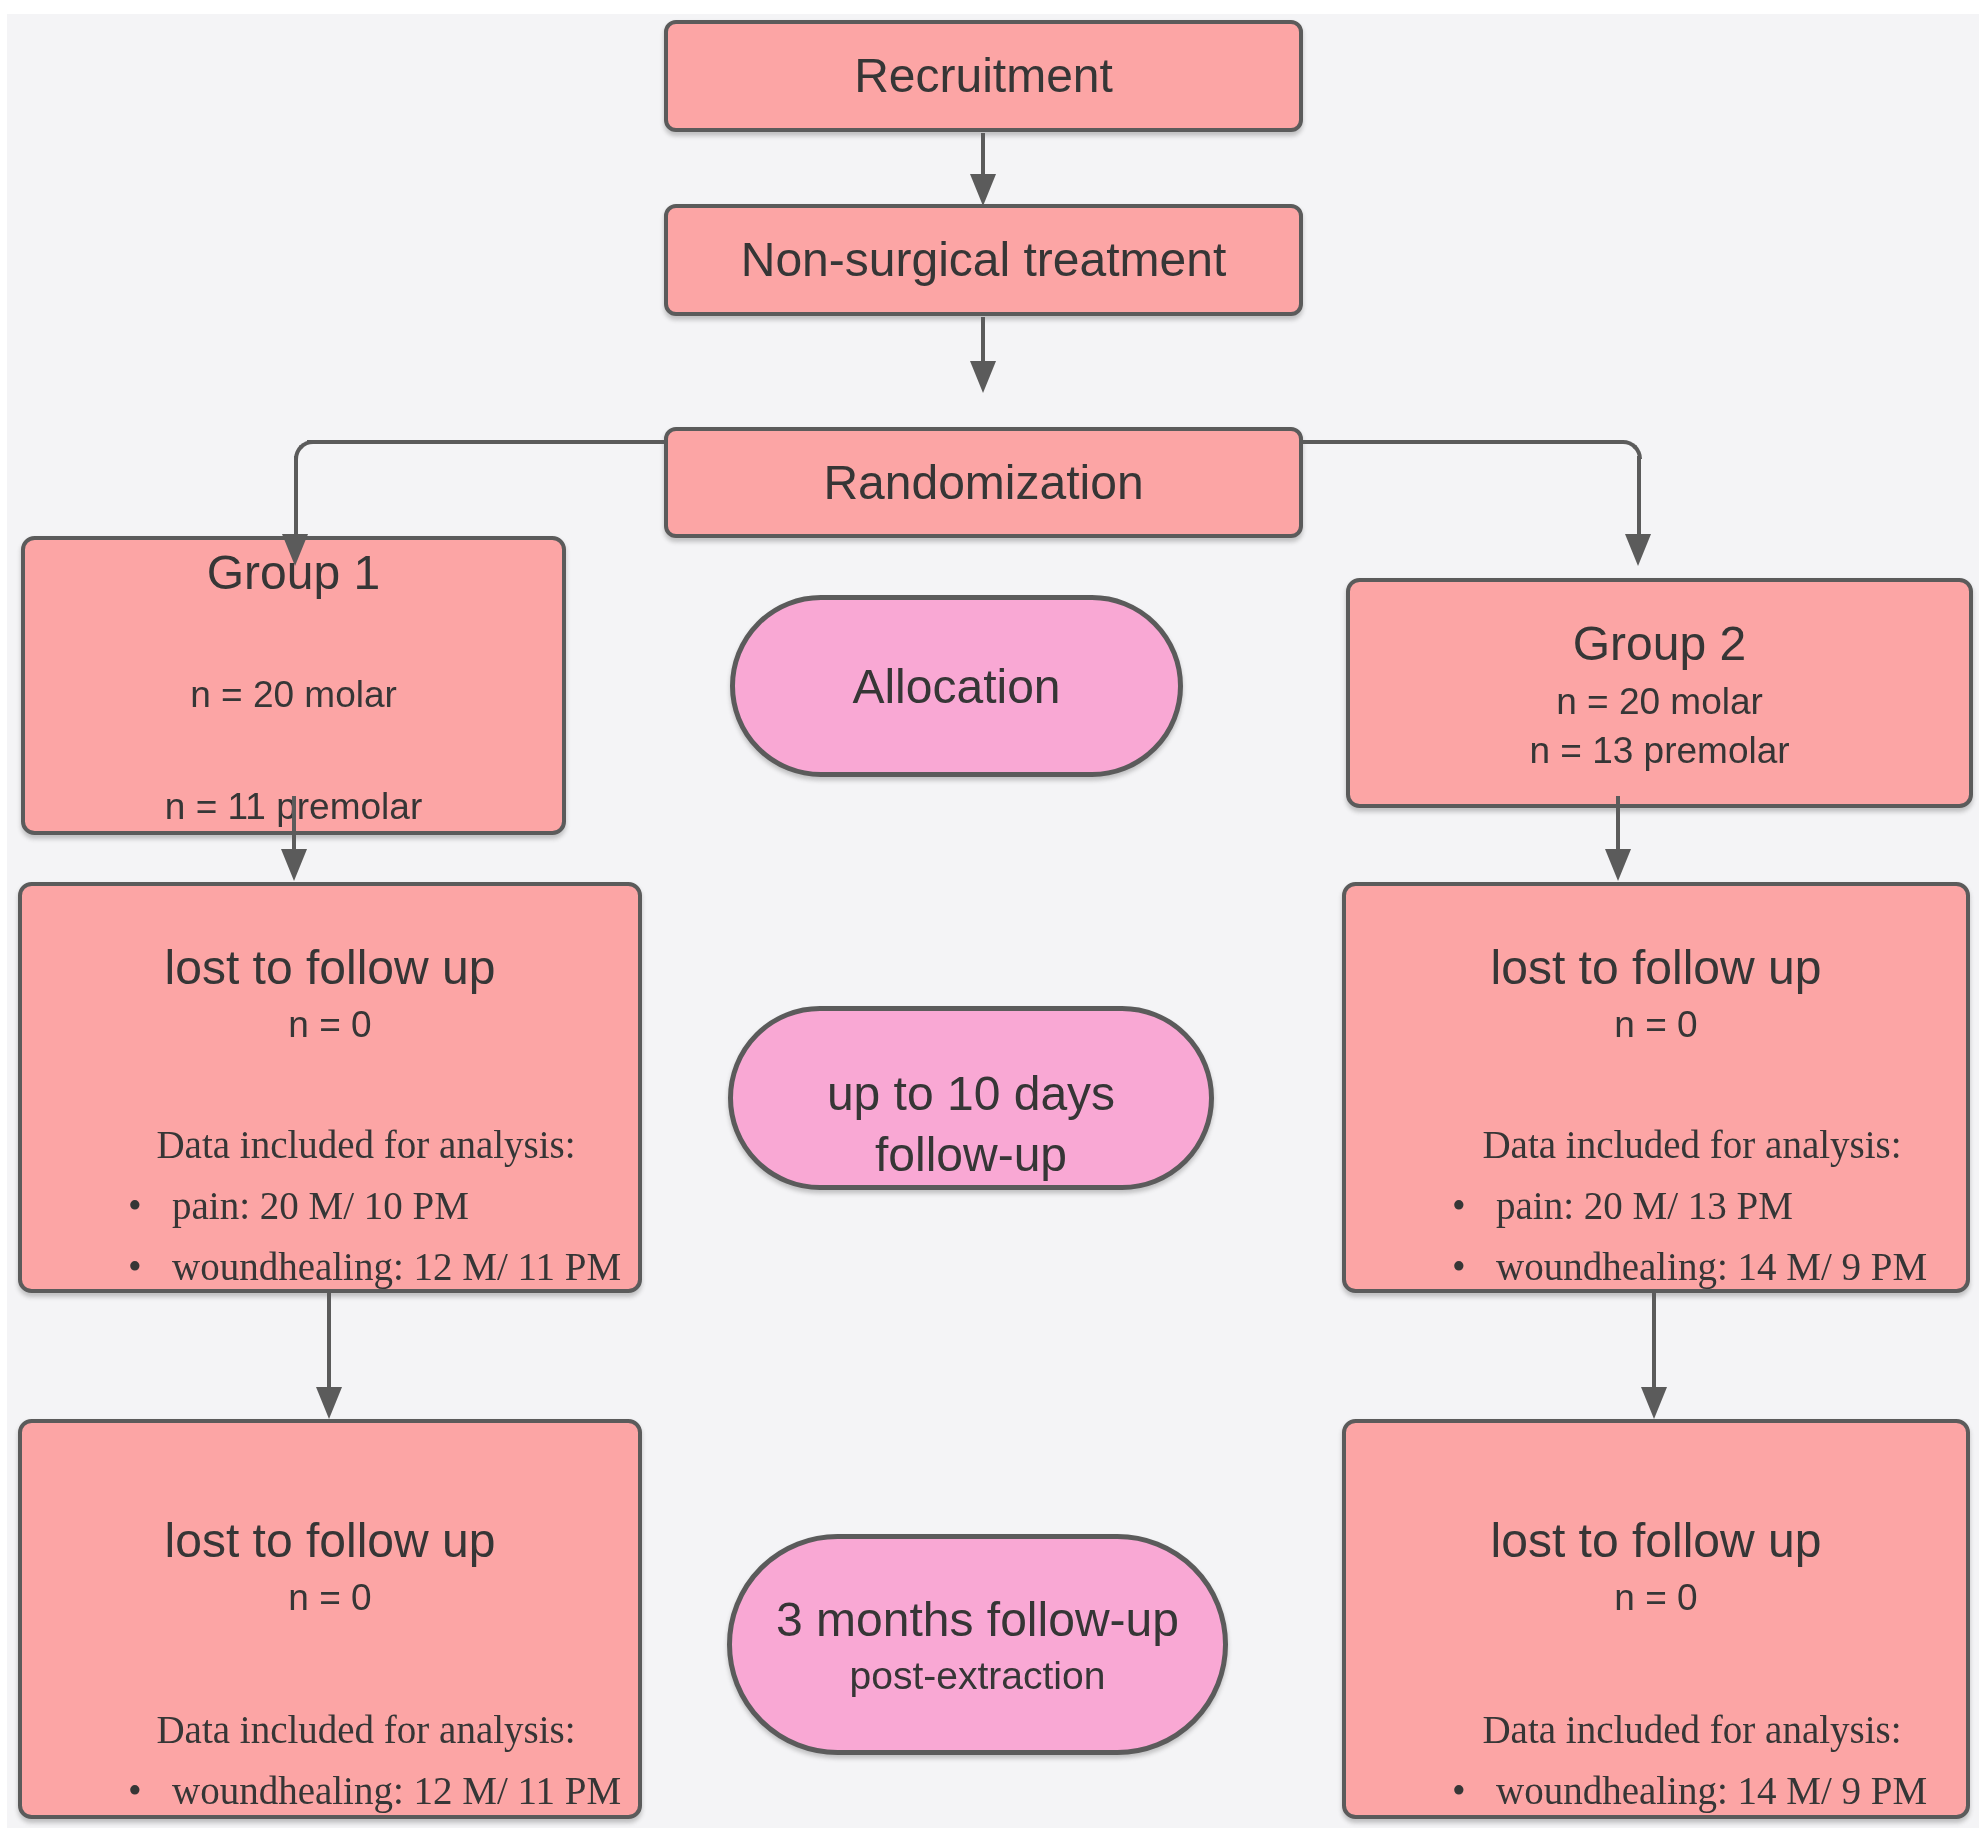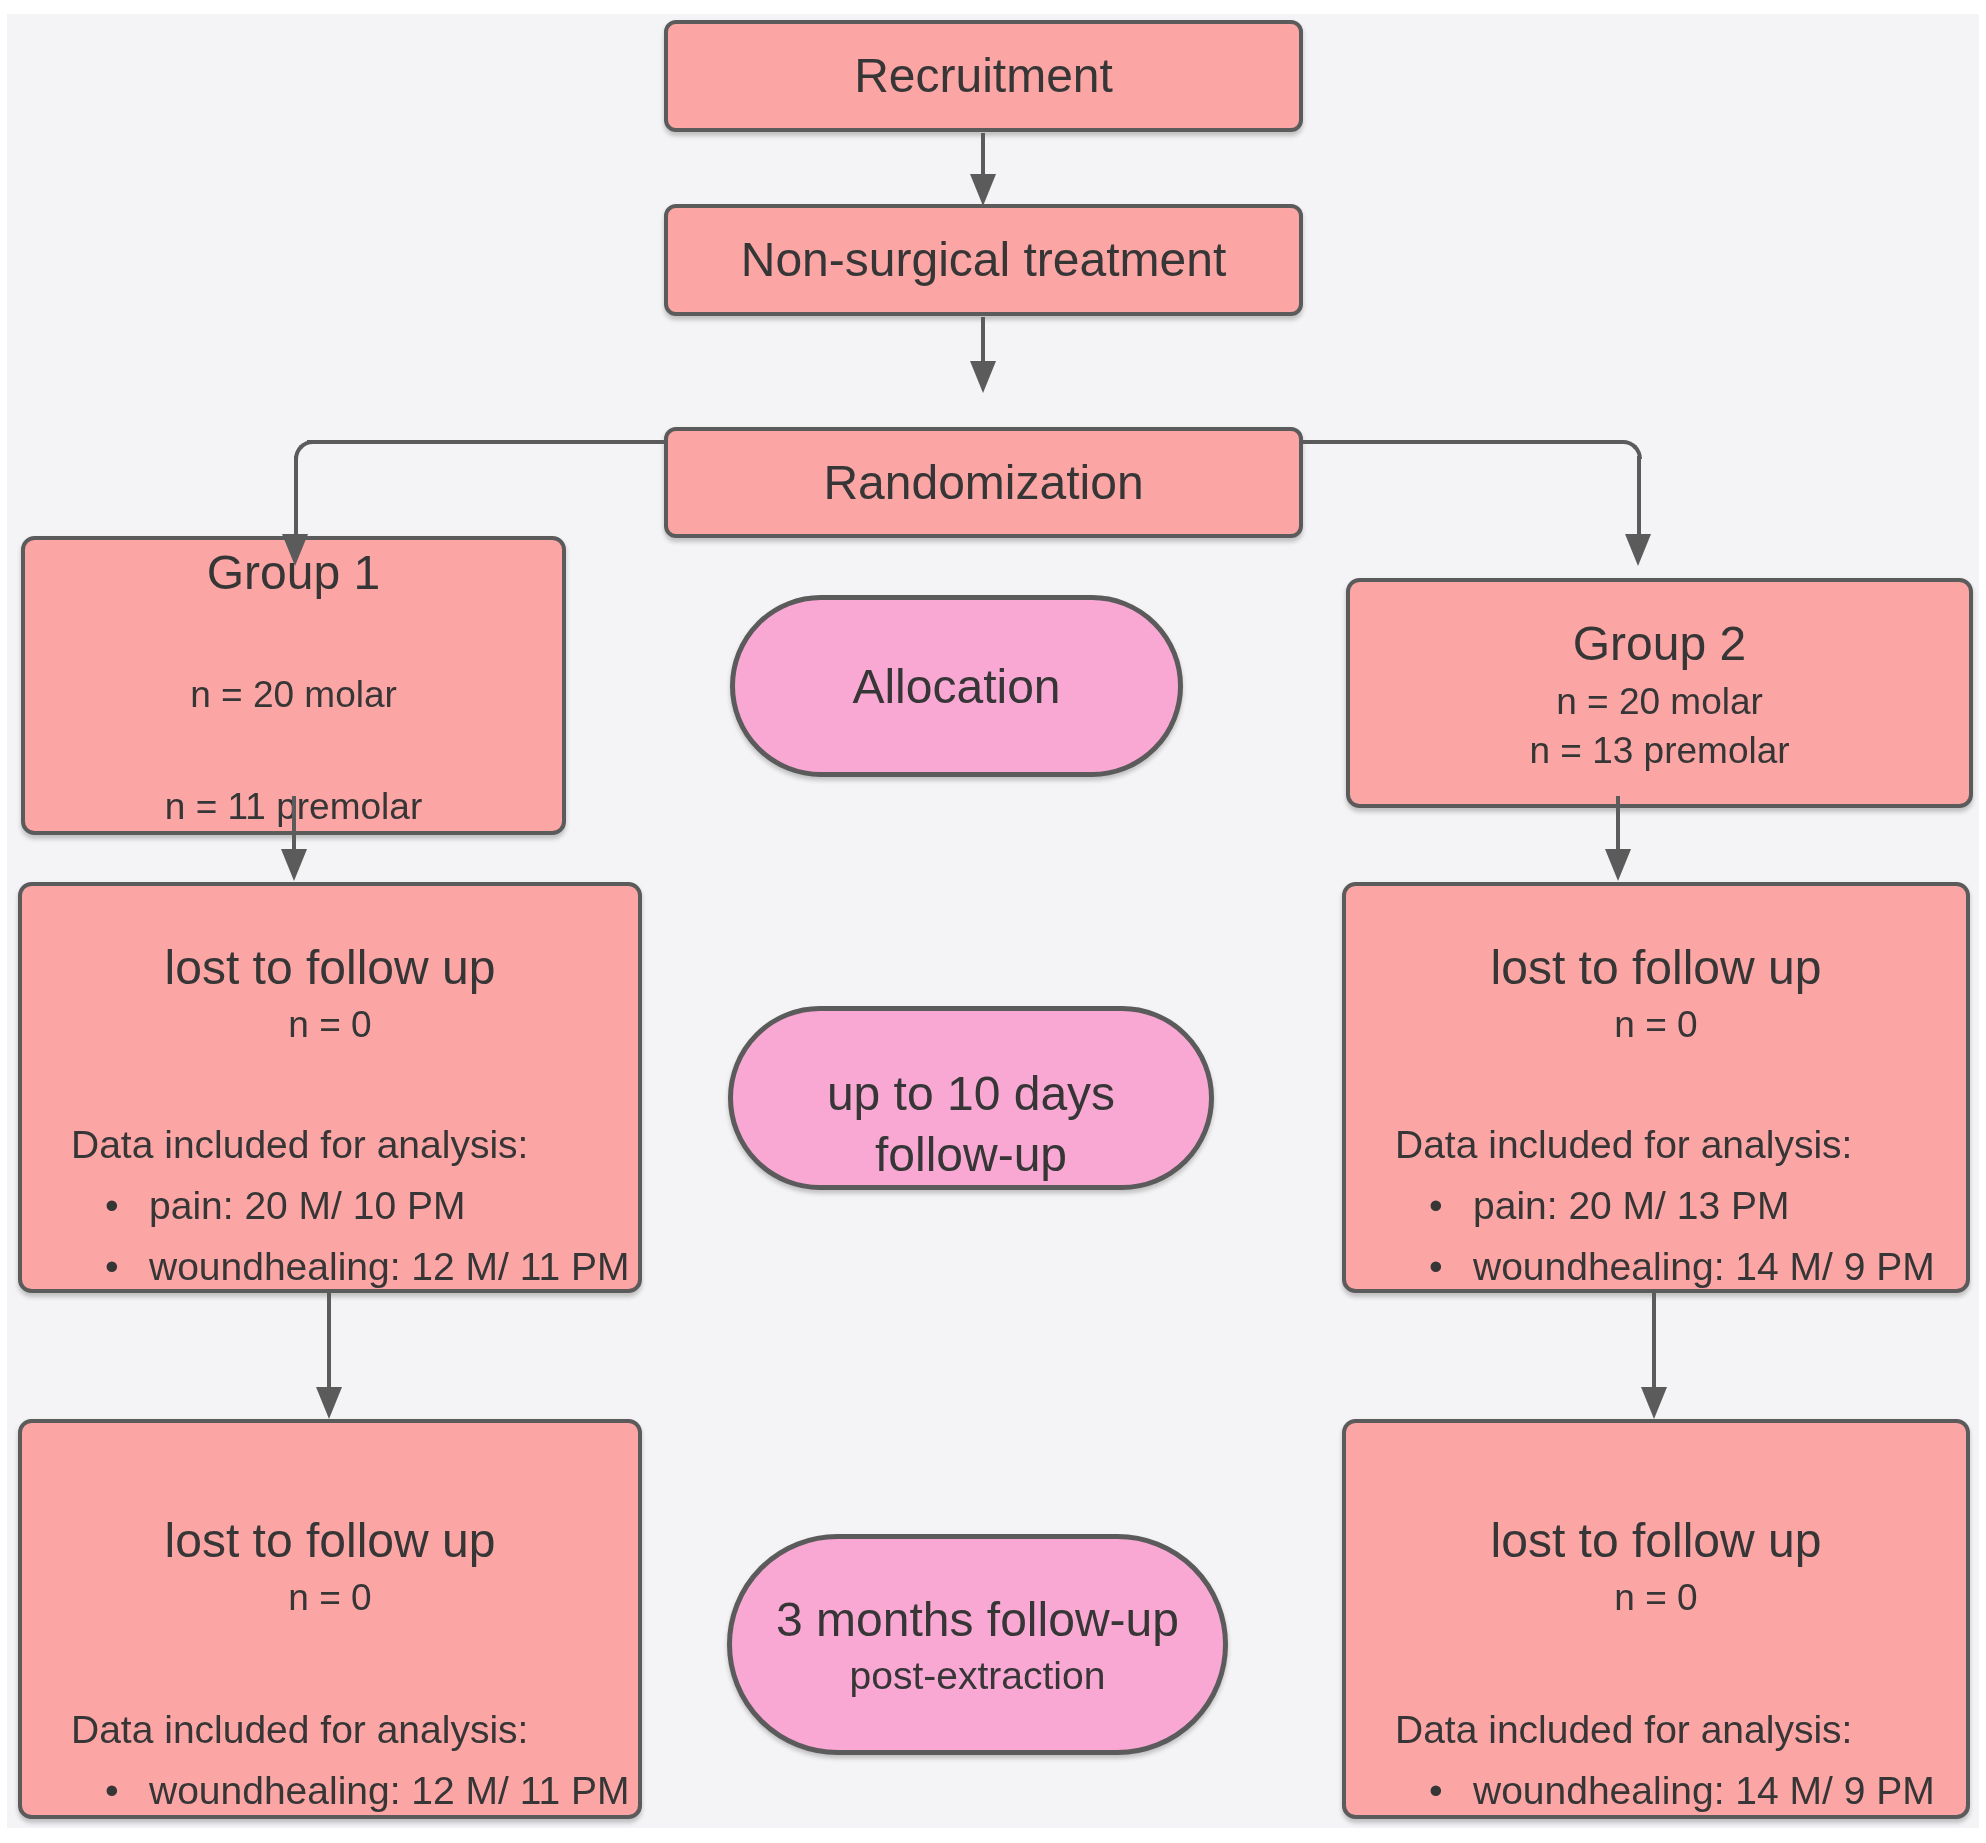--- a/index.html
+++ b/index.html
@@ -19,21 +19,21 @@
     box-shadow:0 3.4px 4.3px rgba(60,60,60,0.28);
     text-align:center;
   }
   .proc-label{font-size:48px;line-height:60px;}
   .g-title{font-size:48px;line-height:66px;}
   .g-line{font-size:37px;line-height:49px;}
   .lost{justify-content:flex-start;padding-top:49px;}
   .lost.bottom{padding-top:85px;}
   .l-title{font-size:48px;line-height:65px;}
   .l-n{font-size:37px;line-height:49px;}
-  .analysis{align-self:stretch;margin-top:66px;padding-left:49px;text-align:left;}
+  .analysis{align-self:stretch;margin-top:66px;padding-left:72px;text-align:center;font-family:Liberation Serif, serif;}
   .lost.bottom .analysis{margin-top:78px;}
   .a-head{font-size:39px;line-height:60px;}
   .b-row{display:flex;margin-left:34px;font-size:39px;line-height:61px;}
   .b-dot{width:44px;flex:0 0 44px;text-align:left;}
   .b-dot::before{content:"\2022";}
   .pill{
     position:absolute;box-sizing:border-box;background:#f9a8d4;
     border:5.1px solid #5b5b5b;border-radius:170px;
     display:flex;flex-direction:column;align-items:center;justify-content:center;
     box-shadow:0 3.4px 4.3px rgba(60,60,60,0.28);text-align:center;

